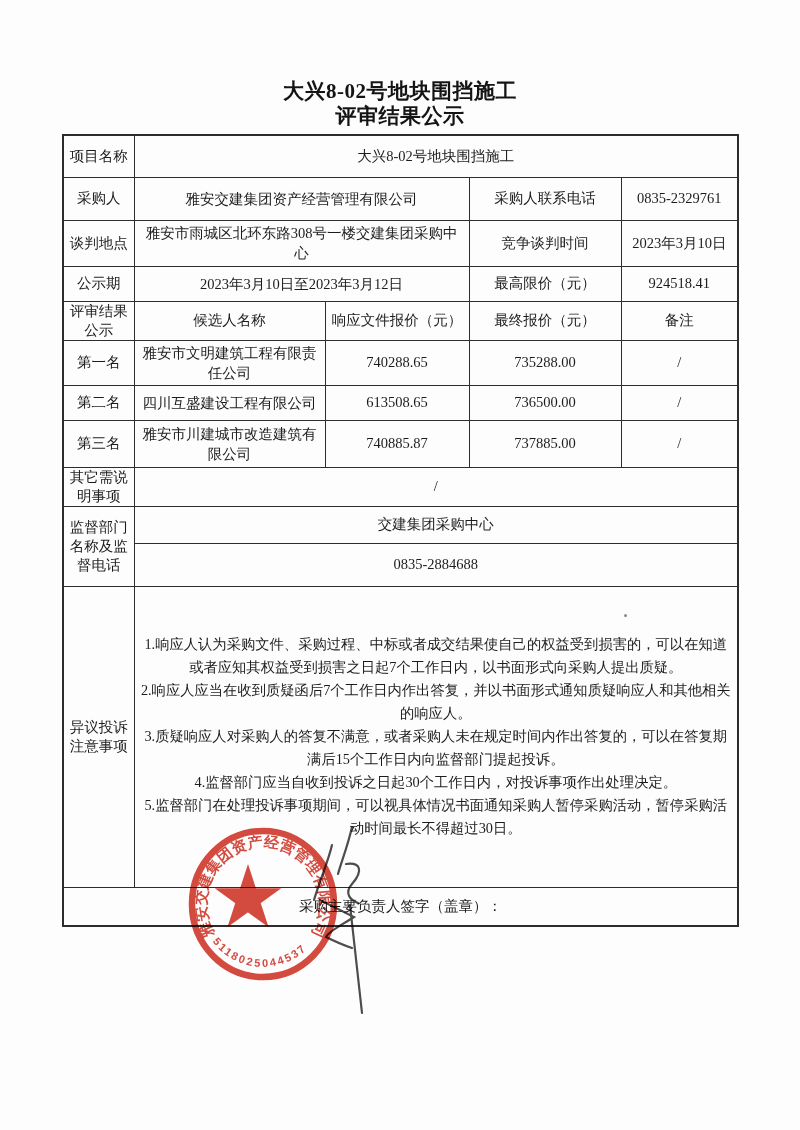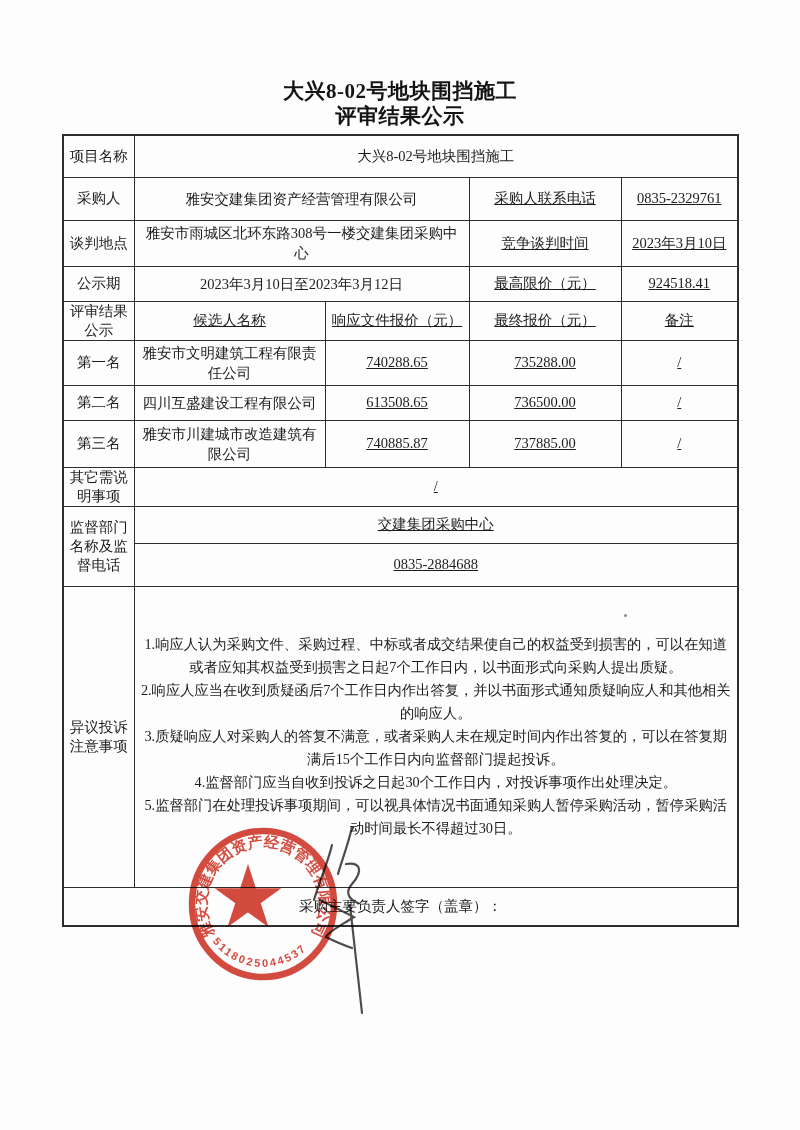--- a/index.html
+++ b/index.html
@@ -17,21 +17,21 @@
     border-collapse:collapse;table-layout:fixed;
     border:2px solid #2d2d2d;
   }
   table.doc td{
     border:1.5px solid #2d2d2d;
     font-size:14.5px;color:#1c1c1c;vertical-align:middle;
     padding:0 4px;word-break:break-all;text-align:center;
   }
   td.lbl{text-align:left;padding-left:5px;line-height:19px;}
   td.vl{text-align:left;padding-left:6px;line-height:20px;}
-  td.ctr{text-align:center;text-decoration:underline;}
+  td.ctr{text-align:center;}
   td.para{vertical-align:middle;padding:24px 10px 8px 10px;}
   .para-inner{line-height:23px;font-size:14.3px;}
   td.sig{padding-left:6px;font-size:14.5px;}
   .dot-artifact{
     position:absolute;left:624px;top:614px;width:3px;height:3px;border-radius:50%;
     background:#8a8a8a;
   }
   .seal{
     position:absolute;left:184px;top:824px;width:158px;height:160px;
     mix-blend-mode:multiply;opacity:.92;

